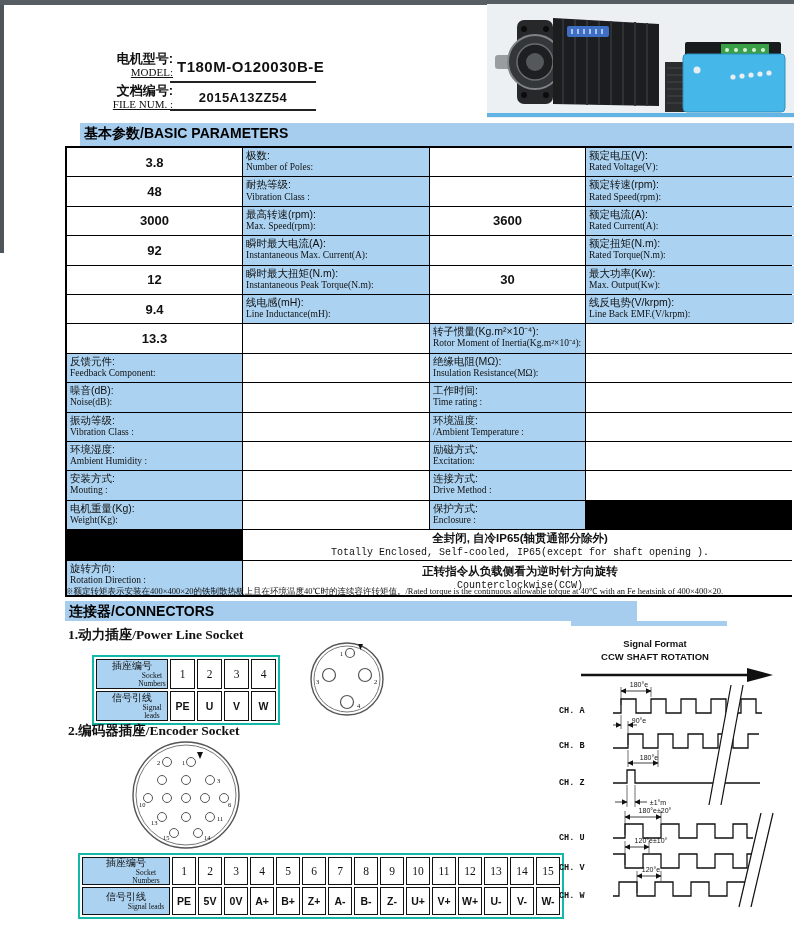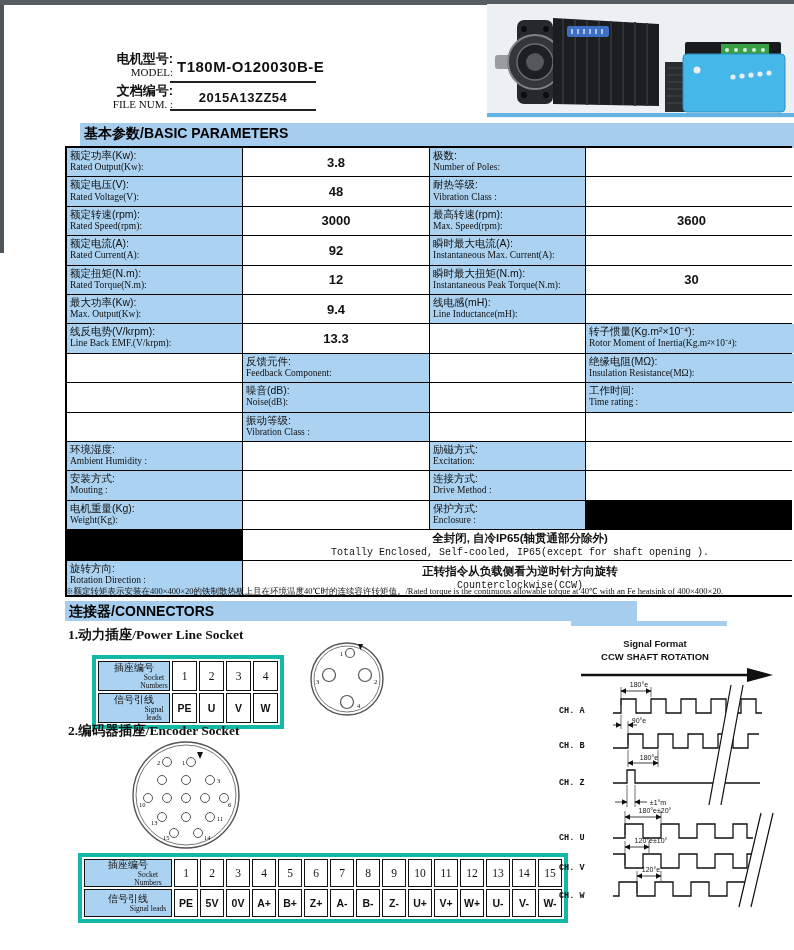--- a/index.html
+++ b/index.html
@@ -5,21 +5,21 @@
   * { margin:0; padding:0; box-sizing:border-box; }
   html,body { width:794px; height:950px; }
   body { position:relative; background:#fff; font-family:"Liberation Serif", serif; color:#111; overflow:hidden; }
   .abs { position:absolute; }
 
   .top-band { left:0; top:0; width:794px; height:5px; background:#565d63; }
   .left-strip { left:0; top:5px; width:4px; height:248px; background:#4e555a; }
 
   
   .hdr-zh { font:bold 13px/1.1 "Liberation Sans", sans-serif; text-align:right; }
-  .hdr-en { font:11px/1.1 "Liberation Serif", serif; text-align:right; }
+  .hdr-en { font:11px/1.1 "Liberation Serif", serif; text-align:right;text-decoration:underline; }
   .hdr-val { font:bold 15px "Liberation Sans", sans-serif; letter-spacing:.5px; }
   .uline { height:0; border-bottom:2px solid #222; }
 
   
   .section-bar { background:#a6cdee; font:bold 14px/20px "Liberation Sans", sans-serif; padding-left:4px; color:#000; }
 
   
   .ptable { display:grid; grid-template-columns:175px 186px 155px 211px;
             grid-template-rows:repeat(13,28.4px) 30px 34px;
             border:2px solid #000; background:#000; gap:1px; }
@@ -31,21 +31,21 @@
   .full-val { grid-column:2/5; background:#fff; display:flex; flex-direction:column;
               align-items:center; justify-content:center; }
   .full-val .vzh { font:bold 11.5px/1.3 "Liberation Sans", sans-serif; }
   .full-val .ven { font:10px/1.3 "Liberation Mono", monospace; }
 
   .note { font:8.5px "Liberation Serif", serif; }
 
   .sub-head { font:bold 13.5px "Liberation Serif", serif; }
 
   
-  .ctable { display:grid; border:4px solid #14b8a6; padding:2px; gap:2px; background:#fff; }
+  .ctable { display:grid; border:2px solid #14b8a6; padding:2px; gap:2px; background:#fff; }
   .power-grid { grid-template-columns:72px repeat(4,25px); grid-template-rows:30px 30px; }
   .enc-grid { grid-template-columns:88px repeat(15,24px); grid-template-rows:28px 28px; }
   .ct-hdr { background:#abd2f1; border:1.5px solid #111; display:flex; flex-direction:column;
             align-items:center; justify-content:center; text-align:center; }
   .ct-hdr .zh { font:10px/1.15 "Liberation Sans", sans-serif; }
   .ct-hdr .en { font:7.5px/1.1 "Liberation Serif", serif;margin-left:40px; }
   .ct-cell { border:1.5px solid #111; display:flex; align-items:center; justify-content:center; background:#fff; }
   .ct-num { font:11.5px "Liberation Serif", serif; }
   .ct-lead { font:bold 10.5px "Liberation Sans", sans-serif; }
 
@@ -142,24 +142,20 @@
         <circle cx="273" cy="70" r="2.6"></circle>
         <circle cx="282" cy="69" r="2.6"></circle>
       </g>
   </g>
 </svg>
 
 <div class="abs section-bar" style="left:80px; top:123px; width:727px; height:32px;">基本参数/BASIC PARAMETERS</div>
 
 <div class="abs ptable" style="left:65px; top:146px; width:727px;">
 
-  <div class="pt-lbl">
-      <div class="zh">额定功率(Kw):</div>
-      <div class="en">Rated Output(Kw):</div>
-    </div>
   <div class="pt-val">3.8</div>
   <div class="pt-lbl">
       <div class="zh">极数:</div>
       <div class="en">Number of Poles:</div>
     </div>
   <div class="pt-val"></div>
 
   <div class="pt-lbl">
       <div class="zh">额定电压(V):</div>
       <div class="en">Rated Voltage(V):</div>
@@ -248,20 +244,24 @@
       <div class="zh">工作时间:</div>
       <div class="en">Time rating :</div>
     </div>
   <div class="pt-val"></div>
   <div class="pt-lbl">
       <div class="zh">振动等级:</div>
       <div class="en">Vibration Class :</div>
     </div>
   <div class="pt-val"></div>
 
+  <div class="pt-lbl">
+      <div class="zh">环境温度:</div>
+      <div class="en">/Ambient Temperature :</div>
+    </div>
   <div class="pt-val"></div>
   <div class="pt-lbl">
       <div class="zh">环境湿度:</div>
       <div class="en">Ambient Humidity :</div>
     </div>
   <div class="pt-val"></div>
 
   <div class="pt-lbl">
       <div class="zh">励磁方式:</div>
       <div class="en">Excitation:</div>

